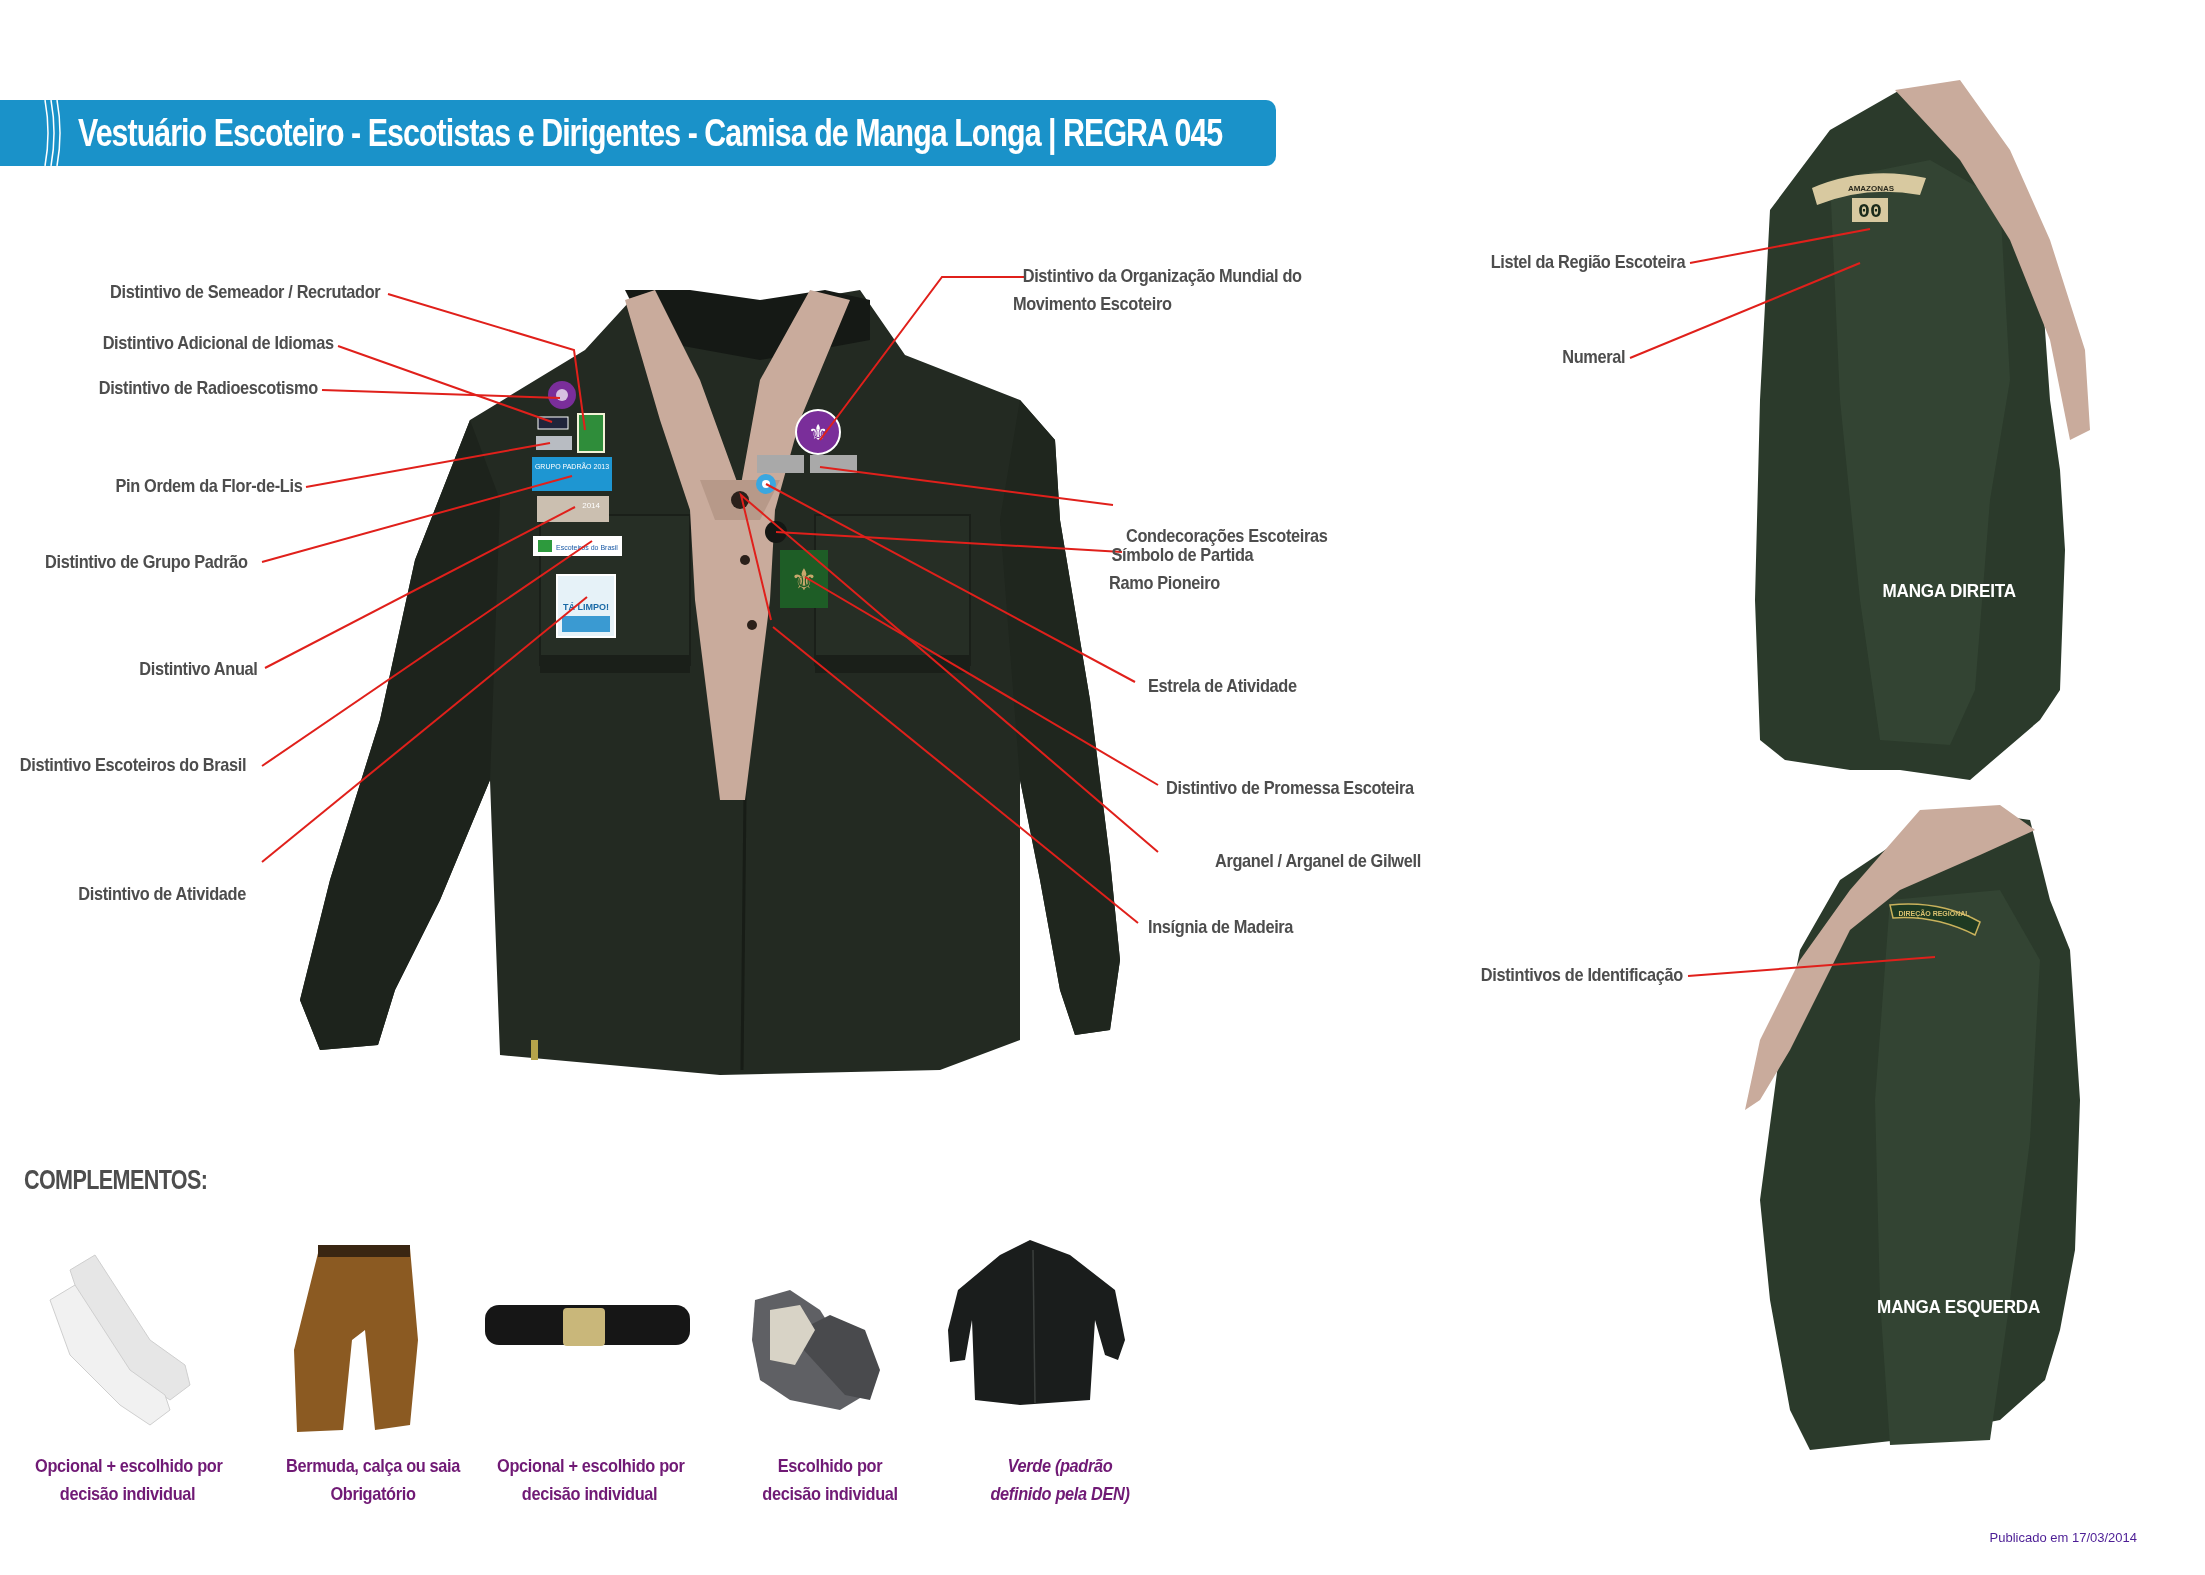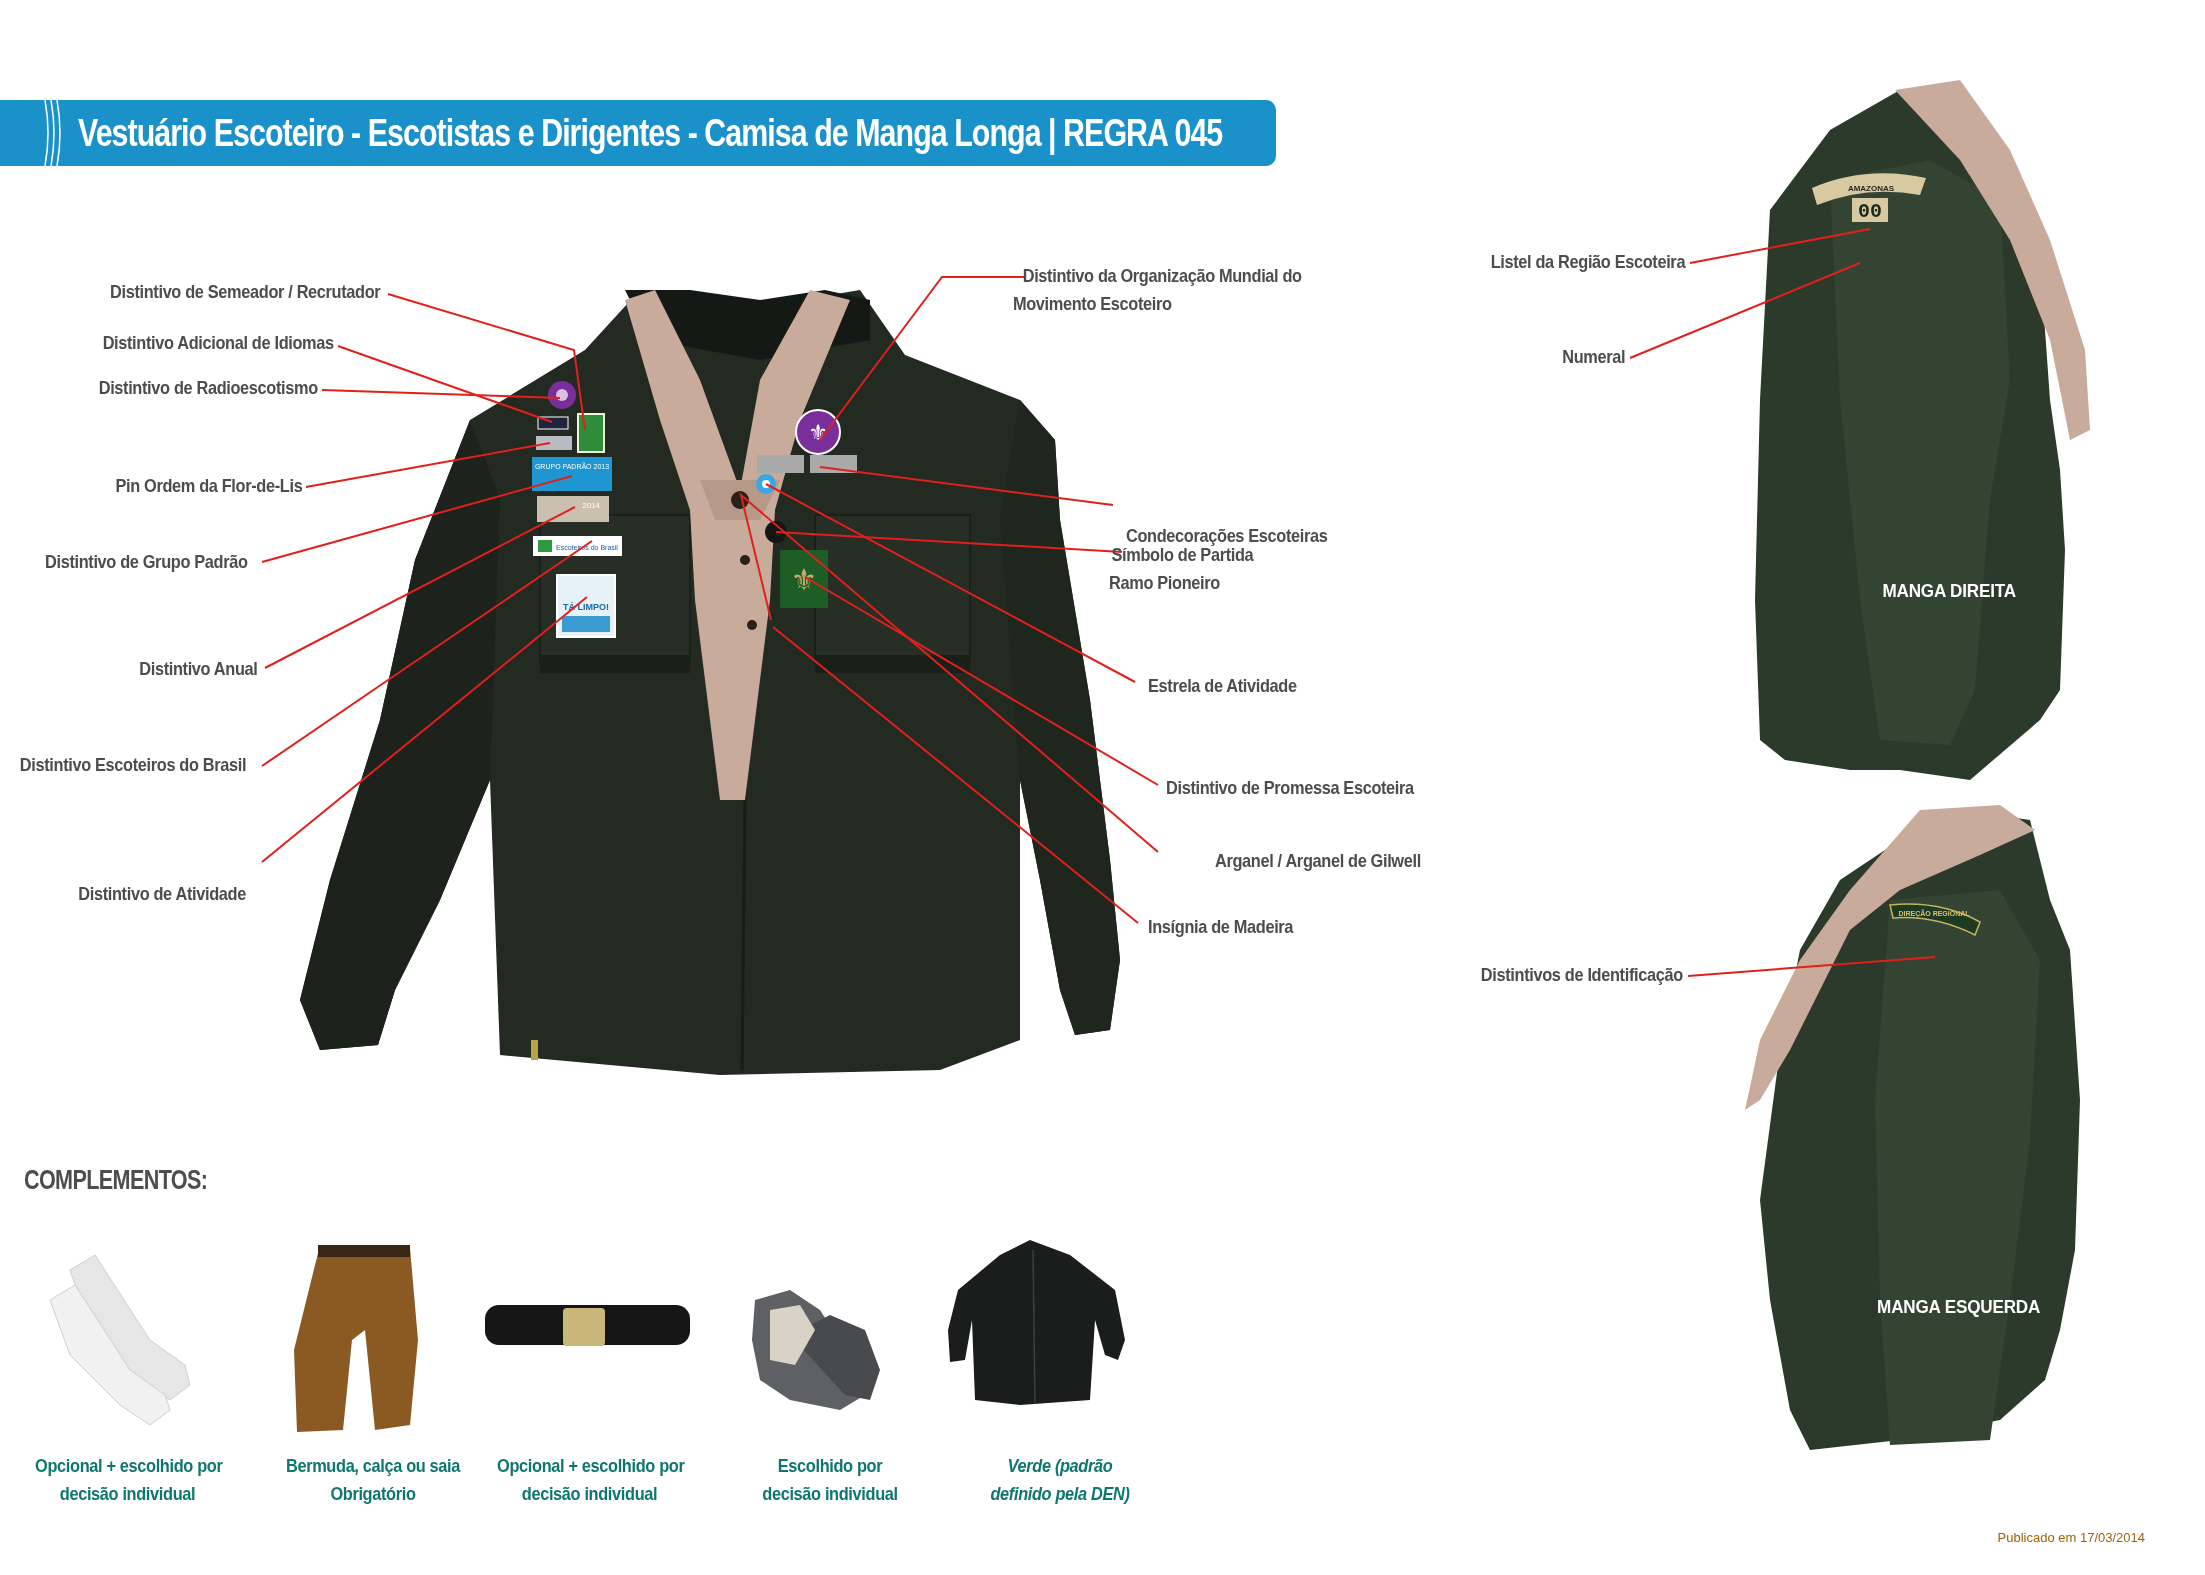--- a/index.html
+++ b/index.html
@@ -31,31 +31,31 @@
   .lbl.l .cond { transform-origin: left center; }
   .lbl.c .cond { transform-origin: center center; }
 
   svg.layer { position: absolute; left: 0; top: 0; width: 2205px; height: 1575px; pointer-events: none; }
 
   .section-title {
     position: absolute; left: 24px; top: 1165px; font-weight: bold; font-size: 27px; color: #4d4d4d;
     letter-spacing: -0.8px; transform: scaleX(0.80); transform-origin: left center;
   }
   .comp-caption {
-    position: absolute; font-weight: bold; font-size: 19px; color: #0f766e; line-height: 28px;
+    position: absolute; font-weight: bold; font-size: 19px; color: #701a75; line-height: 28px;
     text-align: center; white-space: nowrap; letter-spacing: -0.4px;
   }
   .comp-caption span { display: block; transform: scaleX(0.86); }
 
   .sleeve-label {
     position: absolute; font-weight: bold; font-size: 19px; color: #ffffff; letter-spacing: -0.2px;
     white-space: nowrap; transform: scaleX(0.9); transform-origin: center;
   }
   .footer {
-    position: absolute; right: 60px; top: 1530px; font-size: 13px; color: #a16207;
+    position: absolute; right: 68px; top: 1530px; font-size: 13px; color: #4c1d95;
   }
 </style>
 </head>
 <body>
 
 <div class="header-bar">
   <svg class="header-stripes" viewBox="0 0 20 66">
     <path d="M3 0 Q9 33 3 66" stroke="#ffffff" stroke-width="1.5" fill="none"></path>
     <path d="M9 0 Q15 33 9 66" stroke="#ffffff" stroke-width="1.5" fill="none"></path>
     <path d="M15 0 Q21 33 15 66" stroke="#ffffff" stroke-width="1.5" fill="none"></path>

